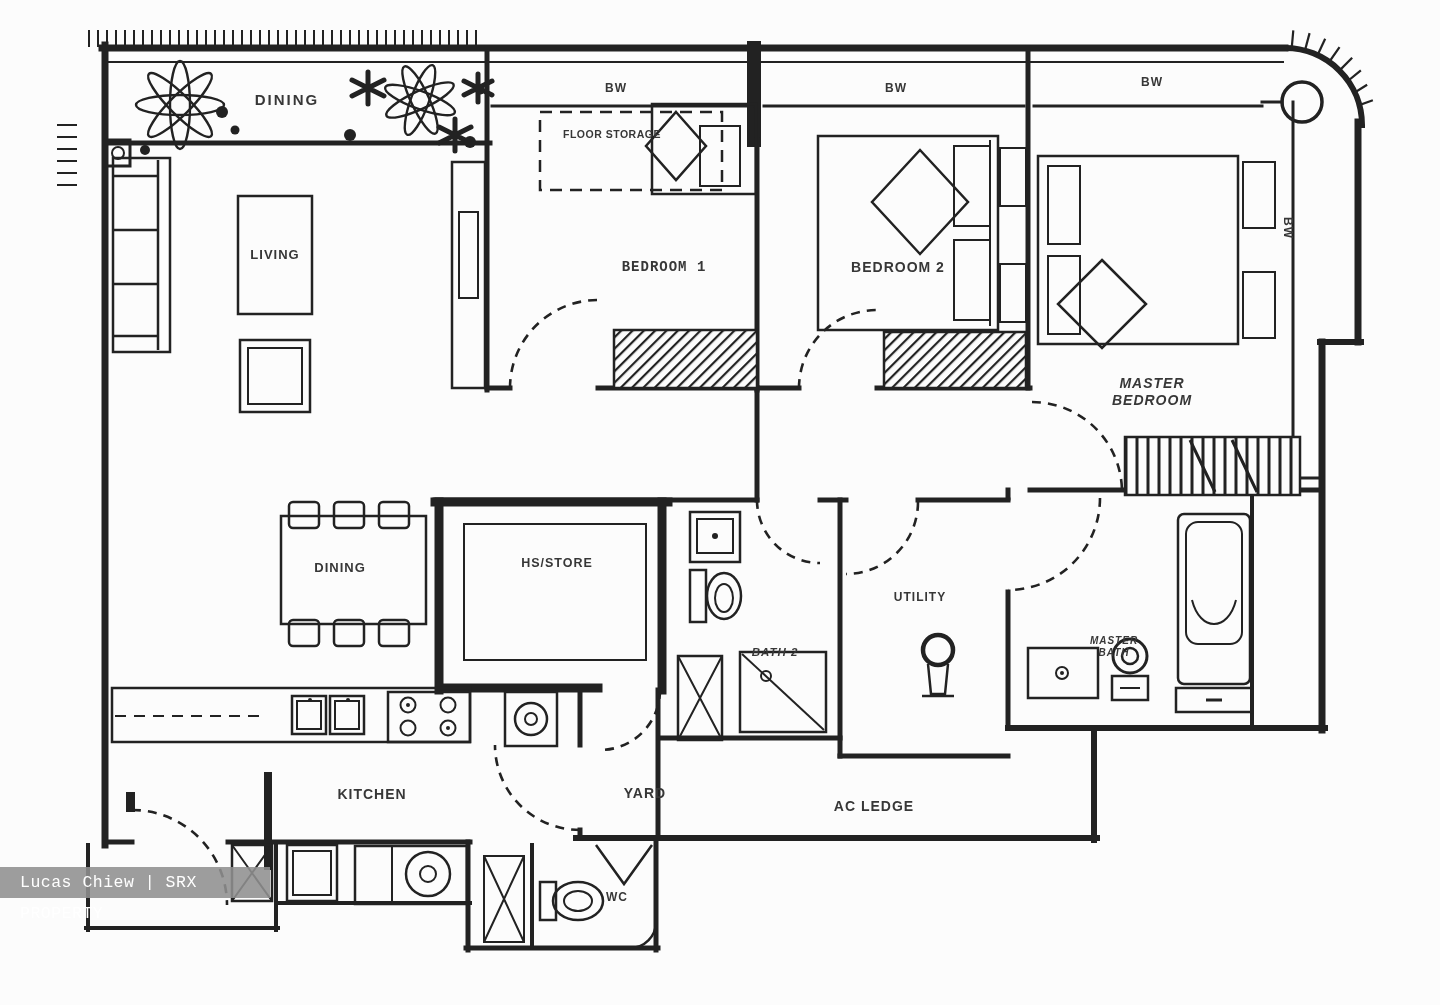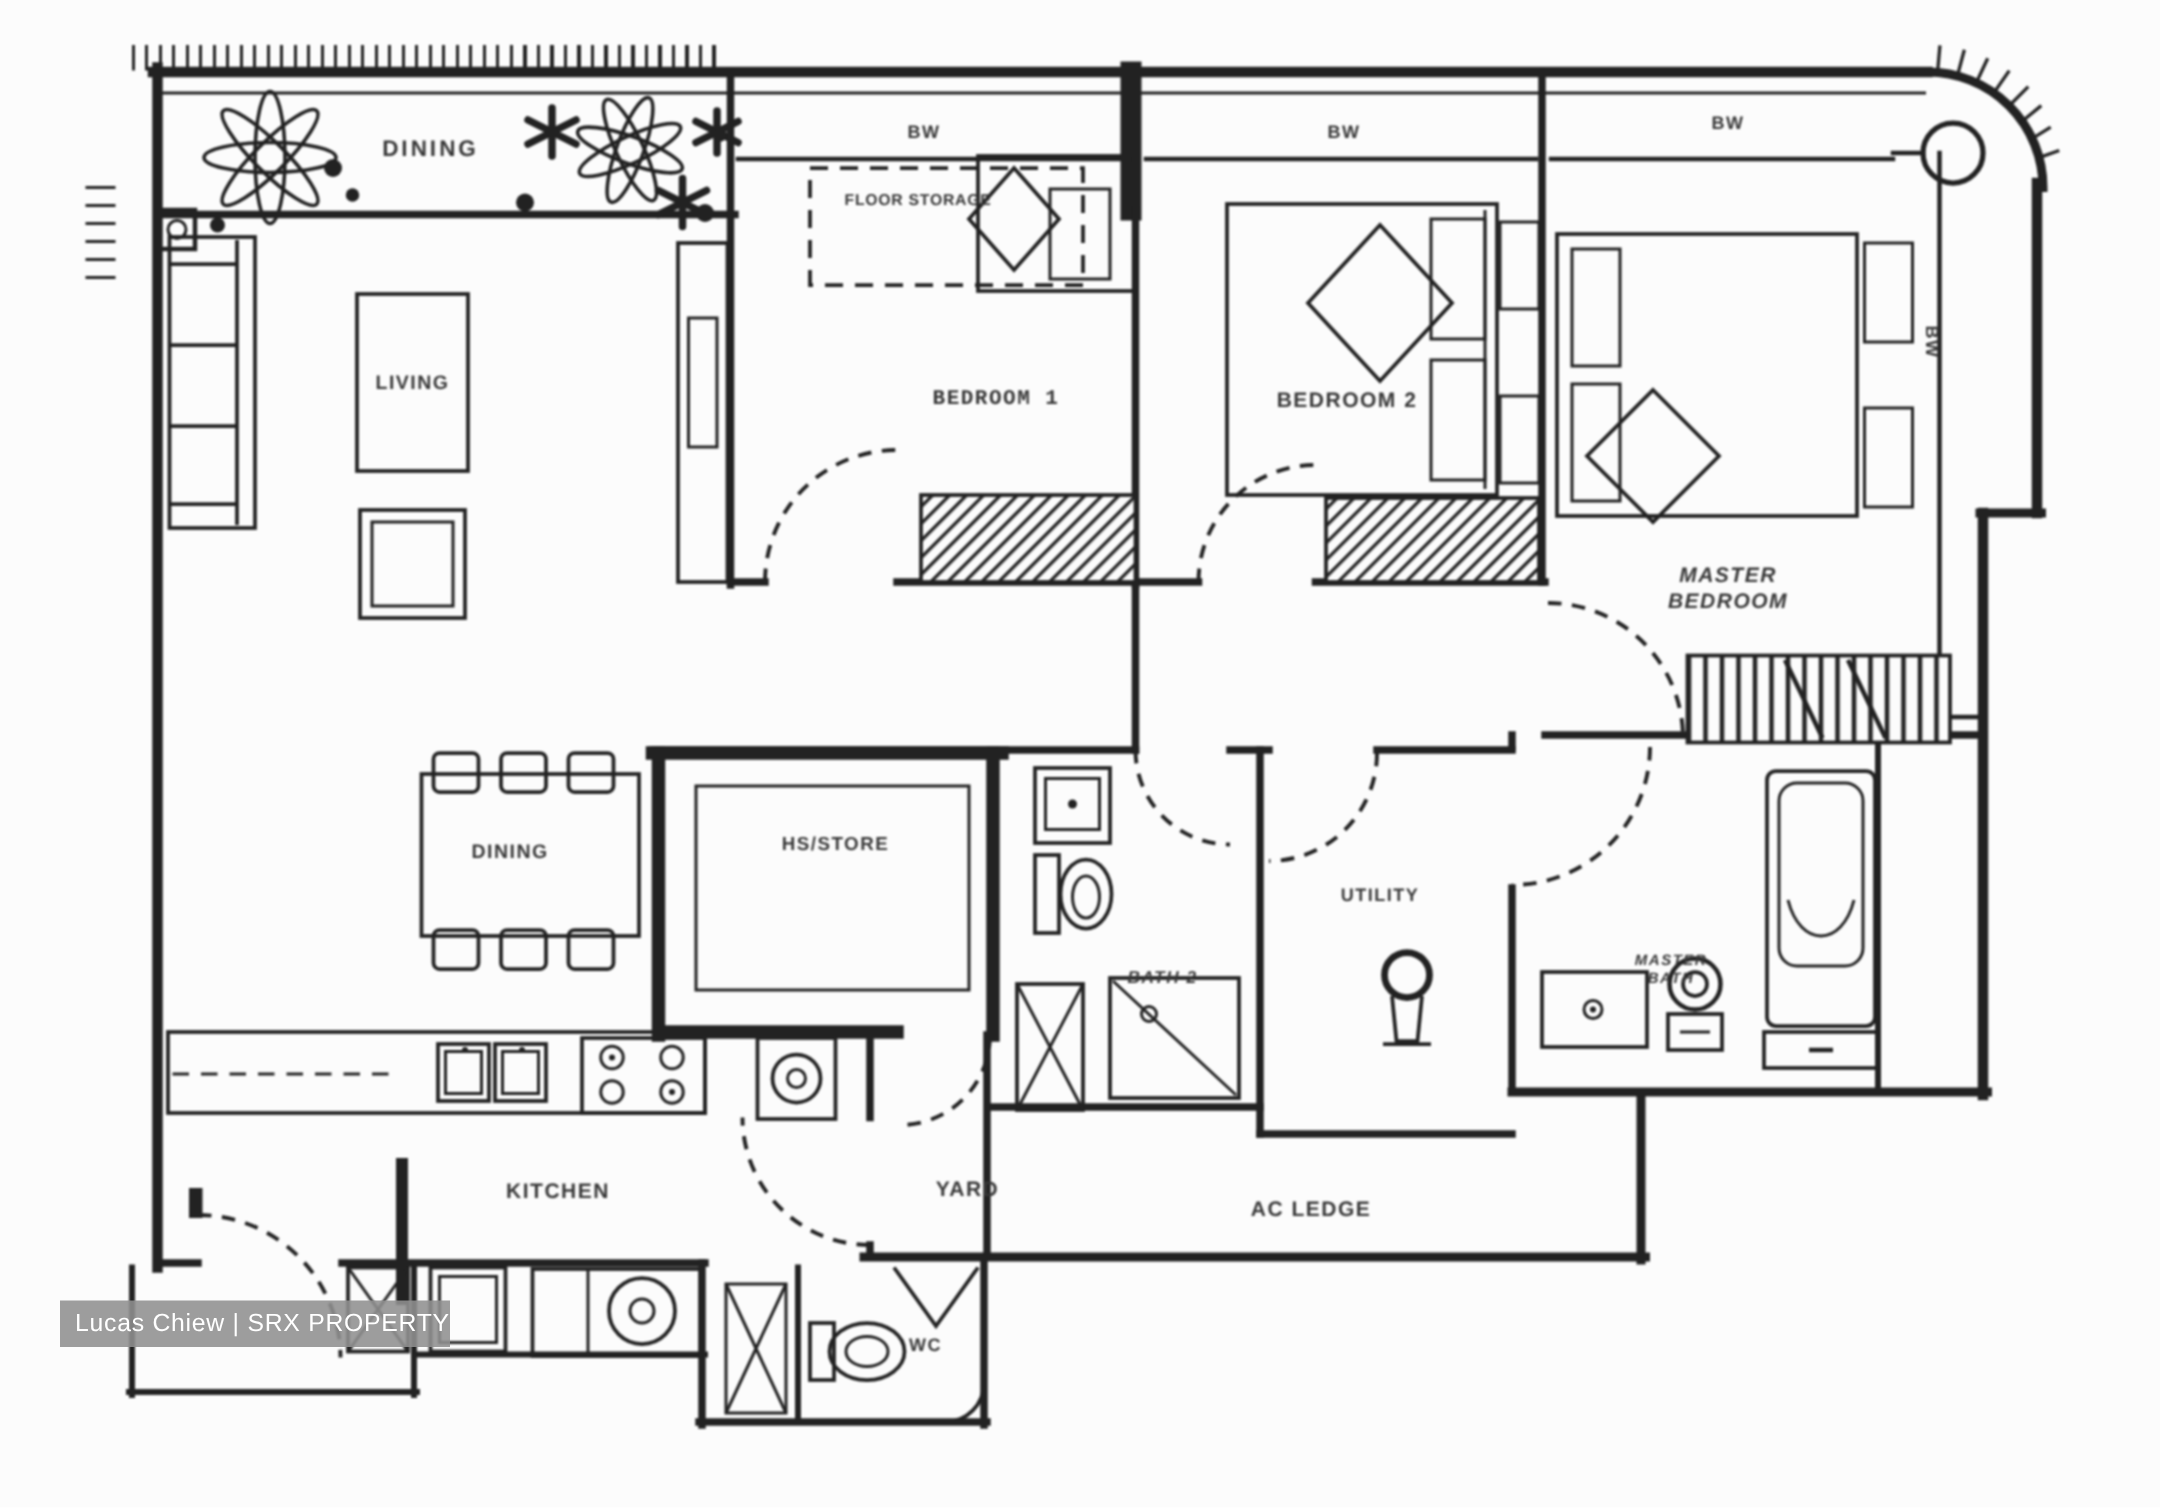--- a/index.html
+++ b/index.html
@@ -11,22 +11,22 @@
        letter-spacing:1px;white-space:nowrap;text-align:center;line-height:1.2;}
   .wrap{white-space:normal;font-style:italic;}
   .vert{transform:translate(-50%,-50%) rotate(90deg);}
   .ital{font-style:italic;}
   .comb-top{position:absolute;left:88px;top:30px;width:392px;height:17px;
        background:repeating-linear-gradient(90deg,#222 0 2px,transparent 2px 9px);}
   .comb-left{position:absolute;left:57px;top:124px;width:20px;height:62px;
        background:repeating-linear-gradient(0deg,#222 0 2px,transparent 2px 12px);}
   #watermark{position:absolute;left:0;top:867px;width:250px;height:31px;
        background:rgba(143,143,143,0.88);color:#ffffff;font-size:16.5px;font-weight:400;
-       line-height:31px;padding-left:10px;letter-spacing:0.5px;
-       font-family:Liberation Sans, sans-serif;margin-left:40px;}
+       line-height:31px;padding-left:20px;letter-spacing:0.5px;
+       font-family:Liberation Mono, monospace;}
 </style>
 </head>
 <body>
 
 <div id="stage">
  <div id="plan">
 
   <div class="comb-top"></div>
   <div class="comb-left"></div>
 

